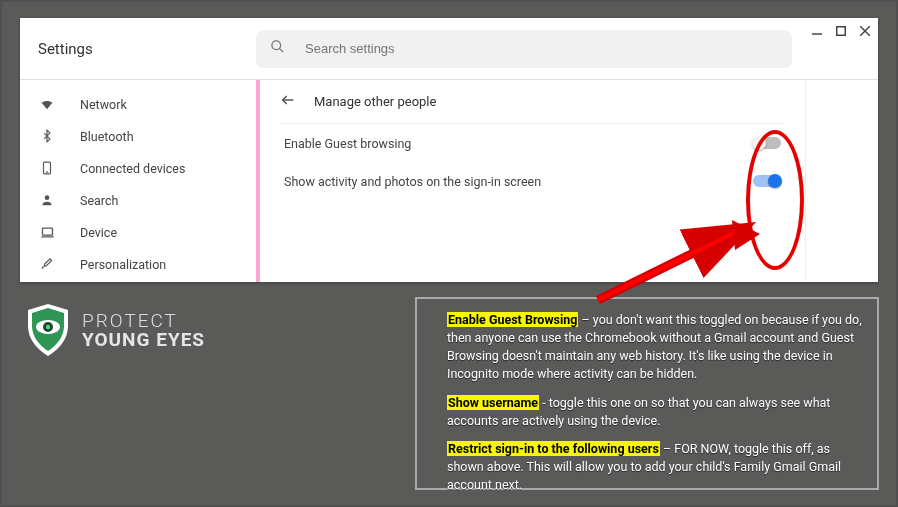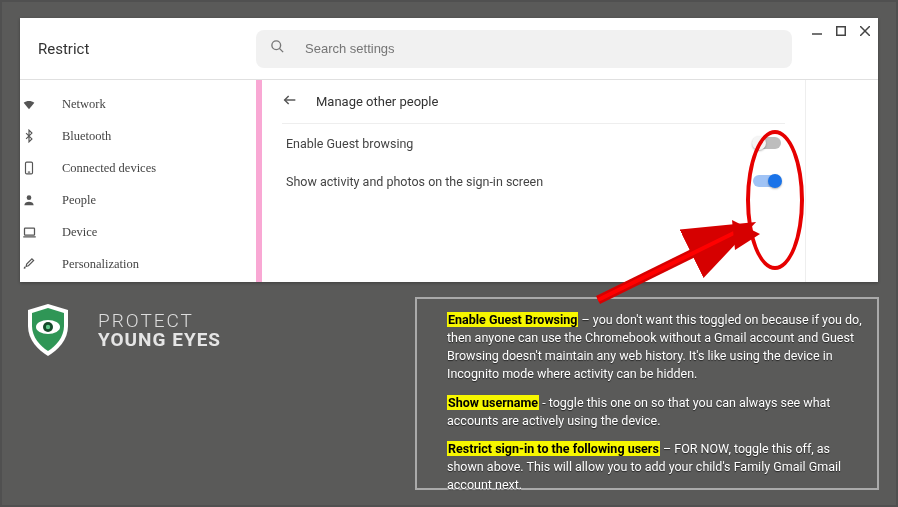--- a/index.html
+++ b/index.html
@@ -74,38 +74,38 @@
     height: calc(100% - 62px);
   }
   .sidebar {
     width: 236px;
     padding-top: 8px;
   }
   .side-item {
     display: flex;
     align-items: center;
     height: 32px;
+    padding-left: 18px;
     font-size: 12.5px;
     color: #444;
     cursor: pointer;
-    font-family: Liberation Serif, serif;
   }
   .side-item .icon {
     width: 18px;
     height: 18px;
     margin-right: 24px;
     color: #555;
     display: flex;
     align-items: center;
     justify-content: center;
   }
   .main-panel {
     flex: 1;
     background: #fff;
-    border-left: 6px solid #f9a8d4;
+    border-left: 4px solid #f9a8d4;
     border-right: 1px solid #eee;
     margin-right: 72px;
     padding: 0 20px;
   }
   .panel-header {
     display: flex;
     align-items: center;
     height: 44px;
     border-bottom: 1px solid #eee;
     font-size: 13px;
@@ -170,21 +170,20 @@
     z-index: 11;
     pointer-events: none;
   }
   .logo-block {
     position: absolute;
     top: 302px;
     left: 24px;
     display: flex;
     align-items: center;
     color: #fff;
-    gap: 16px;
   }
   .shield {
     width: 48px;
     height: 56px;
     position: relative;
     margin-right: 10px;
   }
   .logo-text {
     line-height: 1;
   }
@@ -241,21 +240,21 @@
     </span>
     <span class="win-btn">
       <svg width="10" height="10" viewBox="0 0 10 10">
           <line x1="0" y1="0" x2="10" y2="10" stroke="#444" stroke-width="1.5"></line>
           <line x1="10" y1="0" x2="0" y2="10" stroke="#444" stroke-width="1.5"></line>
         </svg>
     </span>
   </div>
 
   <div class="titlebar">
-    <div class="title-text">Restrict</div>
+    <div class="title-text">Settings</div>
     <div class="search-box">
       <span class="icon">
         <svg width="15" height="15" viewBox="0 0 24 24" fill="none" stroke="#777" stroke-width="2.2">
             <circle cx="10" cy="10" r="7"></circle>
             <line x1="21" y1="21" x2="15" y2="15"></line>
           </svg>
       </span>
       <input class="search-input" placeholder="Search settings" style="">
     </div>
   </div>
@@ -287,21 +286,21 @@
         </span>
         <span>Connected devices</span>
       </div>
       <div class="side-item">
         <span class="icon">
           <svg width="14" height="14" viewBox="0 0 24 24" fill="#555">
               <circle cx="12" cy="8" r="4"></circle>
               <path d="M4 21c0-4 4-6 8-6s8 2 8 6"></path>
             </svg>
         </span>
-        <span>People</span>
+        <span>Search</span>
       </div>
       <div class="side-item">
         <span class="icon">
           <svg width="15" height="15" viewBox="0 0 24 24" fill="none" stroke="#555" stroke-width="2">
               <rect x="4" y="5" width="16" height="11" rx="1"></rect>
               <line x1="2" y1="19" x2="22" y2="19"></line>
             </svg>
         </span>
         <span>Device</span>
       </div>

